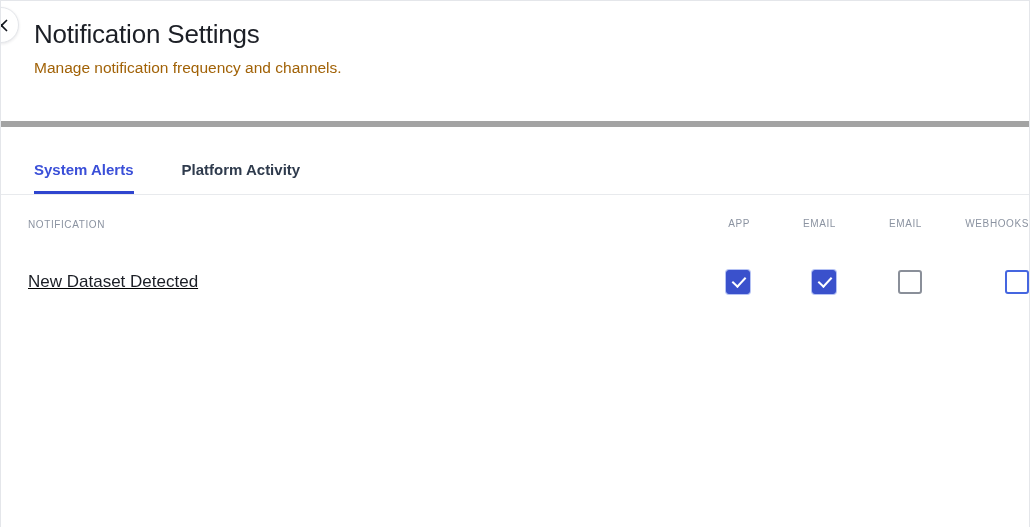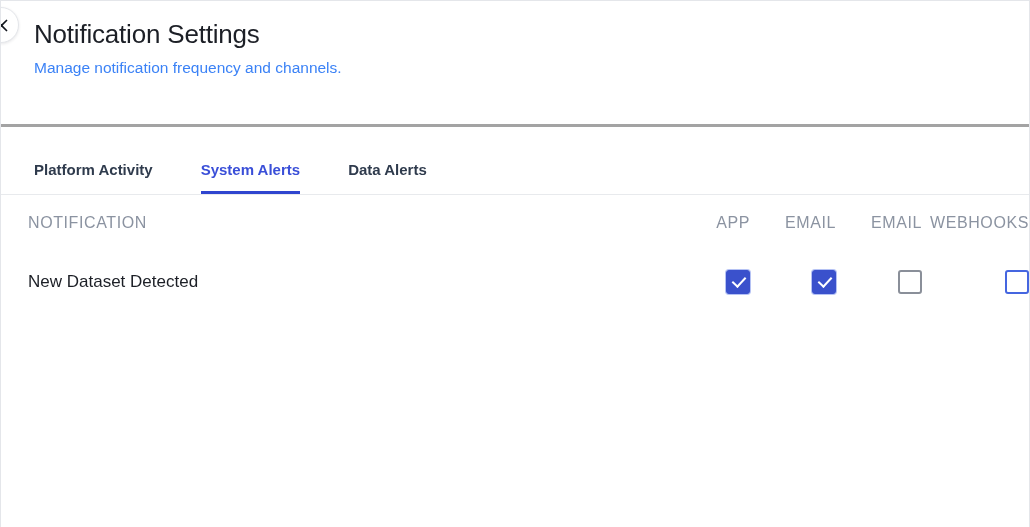--- a/index.html
+++ b/index.html
@@ -40,36 +40,36 @@
     justify-content: center;
     cursor: pointer;
     z-index: 5;
     box-sizing: border-box;
   }
   .close-btn svg { display:block; }
 
   
   .panel-header {
     padding: 18px 28px 20px 33px;
-    border-bottom: 3px solid #a3a3a3;
+    border-bottom: 6px solid #a3a3a3;
     box-sizing: border-box;
     height: 126px;
   }
   .panel-title {
     font-size: 26px;
     font-weight: 400;
     color: #1c1f26;
     letter-spacing: -0.2px;
     margin: 0 0 8px 0;
     line-height: 1.2;
   }
   .panel-subtitle {
     font-size: 15.5px;
     font-weight: 400;
-    color: #3b82f6;
+    color: #a16207;
     margin: 0;
     line-height: 1.3;
   }
 
   
   .tabs {
     display: flex;
     align-items: flex-end;
     height: 68px;
     padding: 0 0 0 33px;
@@ -114,29 +114,30 @@
     flex: 0 0 86px;
     display: flex;
     justify-content: flex-end;
     align-items: center;
   }
   .col-ch.webhooks {
     flex: 0 0 107px;
   }
 
   .th {
-    font-size: 16px;
+    font-size: 10px;
     font-weight: 400;
     letter-spacing: 0.6px;
     color: #8b93a1;
     white-space: nowrap;
   }
 
   .body-row {
     height: 61px;
+    text-decoration: underline;
   }
   .cell-label {
     font-size: 17px;
     font-weight: 400;
     color: #1c1f26;
     white-space: nowrap;
   }
 
   
   .cbx {
@@ -205,23 +206,22 @@
       </svg>
     </span>
   </div>
 
   <div class="panel-header">
     <div class="panel-title">Notification Settings</div>
     <div class="panel-subtitle">Manage notification frequency and channels.</div>
   </div>
 
   <div class="tabs">
+    <div class="tab active">System Alerts</div>
     <div class="tab">Platform Activity</div>
-    <div class="tab active">System Alerts</div>
-    <div class="tab">Data Alerts</div>
   </div>
 
   <div class="table">
 
     <div class="table-row table-head">
       <div class="col-notification">
         <span class="th">NOTIFICATION</span>
       </div>
       <div class="col-ch">
         <span class="th">APP</span>

